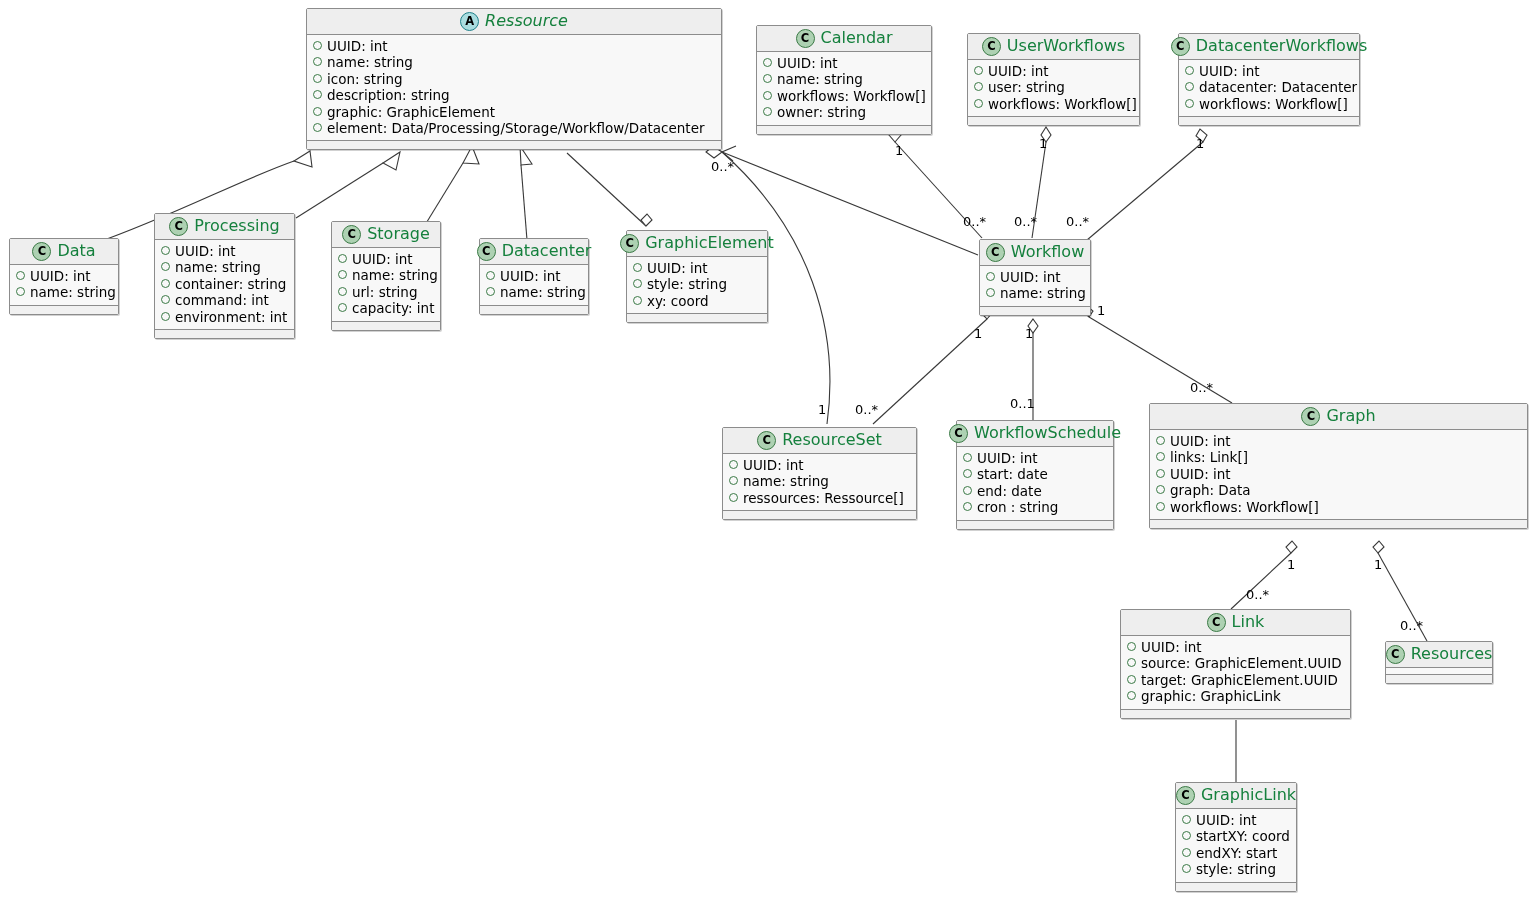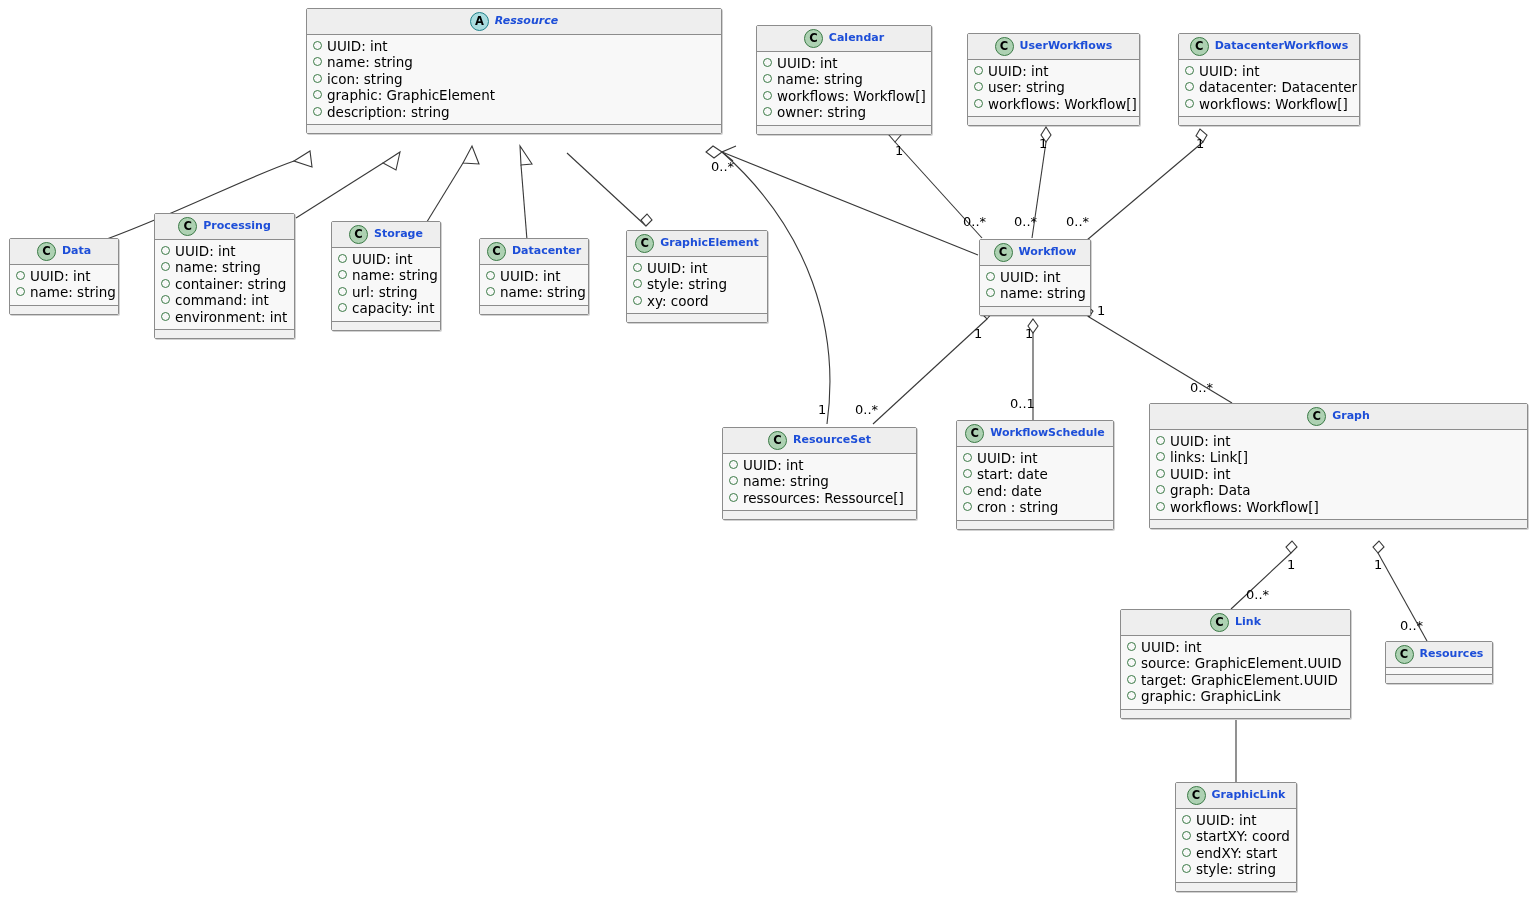--- a/index.html
+++ b/index.html
@@ -43,24 +43,23 @@
     padding: 3px 8px 4px 8px;
     text-align: center;
     white-space: nowrap;
     display: flex;
     align-items: center;
     justify-content: center;
     gap: 6px;
     height: 26px;
   }
   .cls-title {
-    font-size: 11px;
-    color: #1d4ed8;
+    font-size: 16px;
+    color: #15803d;
     line-height: 16px;
-    font-weight: bold;
   }
   .cls-title.abstract {
     font-style: italic;
   }
   .stereo {
     display: inline-block;
     width: 17px;
     height: 17px;
     border-radius: 50%;
     line-height: 16px;
@@ -192,25 +191,29 @@
           <div class="attr">
             <span class="vis"></span>
             <span>name: string</span>
           </div>
           <div class="attr">
             <span class="vis"></span>
             <span>icon: string</span>
           </div>
           <div class="attr">
             <span class="vis"></span>
+            <span>description: string</span>
+          </div>
+          <div class="attr">
+            <span class="vis"></span>
             <span>graphic: GraphicElement</span>
           </div>
           <div class="attr">
             <span class="vis"></span>
-            <span>description: string</span>
+            <span>element: Data/Processing/Storage/Workflow/Datacenter</span>
           </div>
         </div>
         <div class="cls-foot"></div>
       </div>
       <div class="umlclass" style="left: 9px; top: 238px; width: 110px;">
         <div class="cls-header">
           <span class="stereo c">C</span>
           <span class="cls-title">Data</span>
         </div>
         <div class="cls-body">

